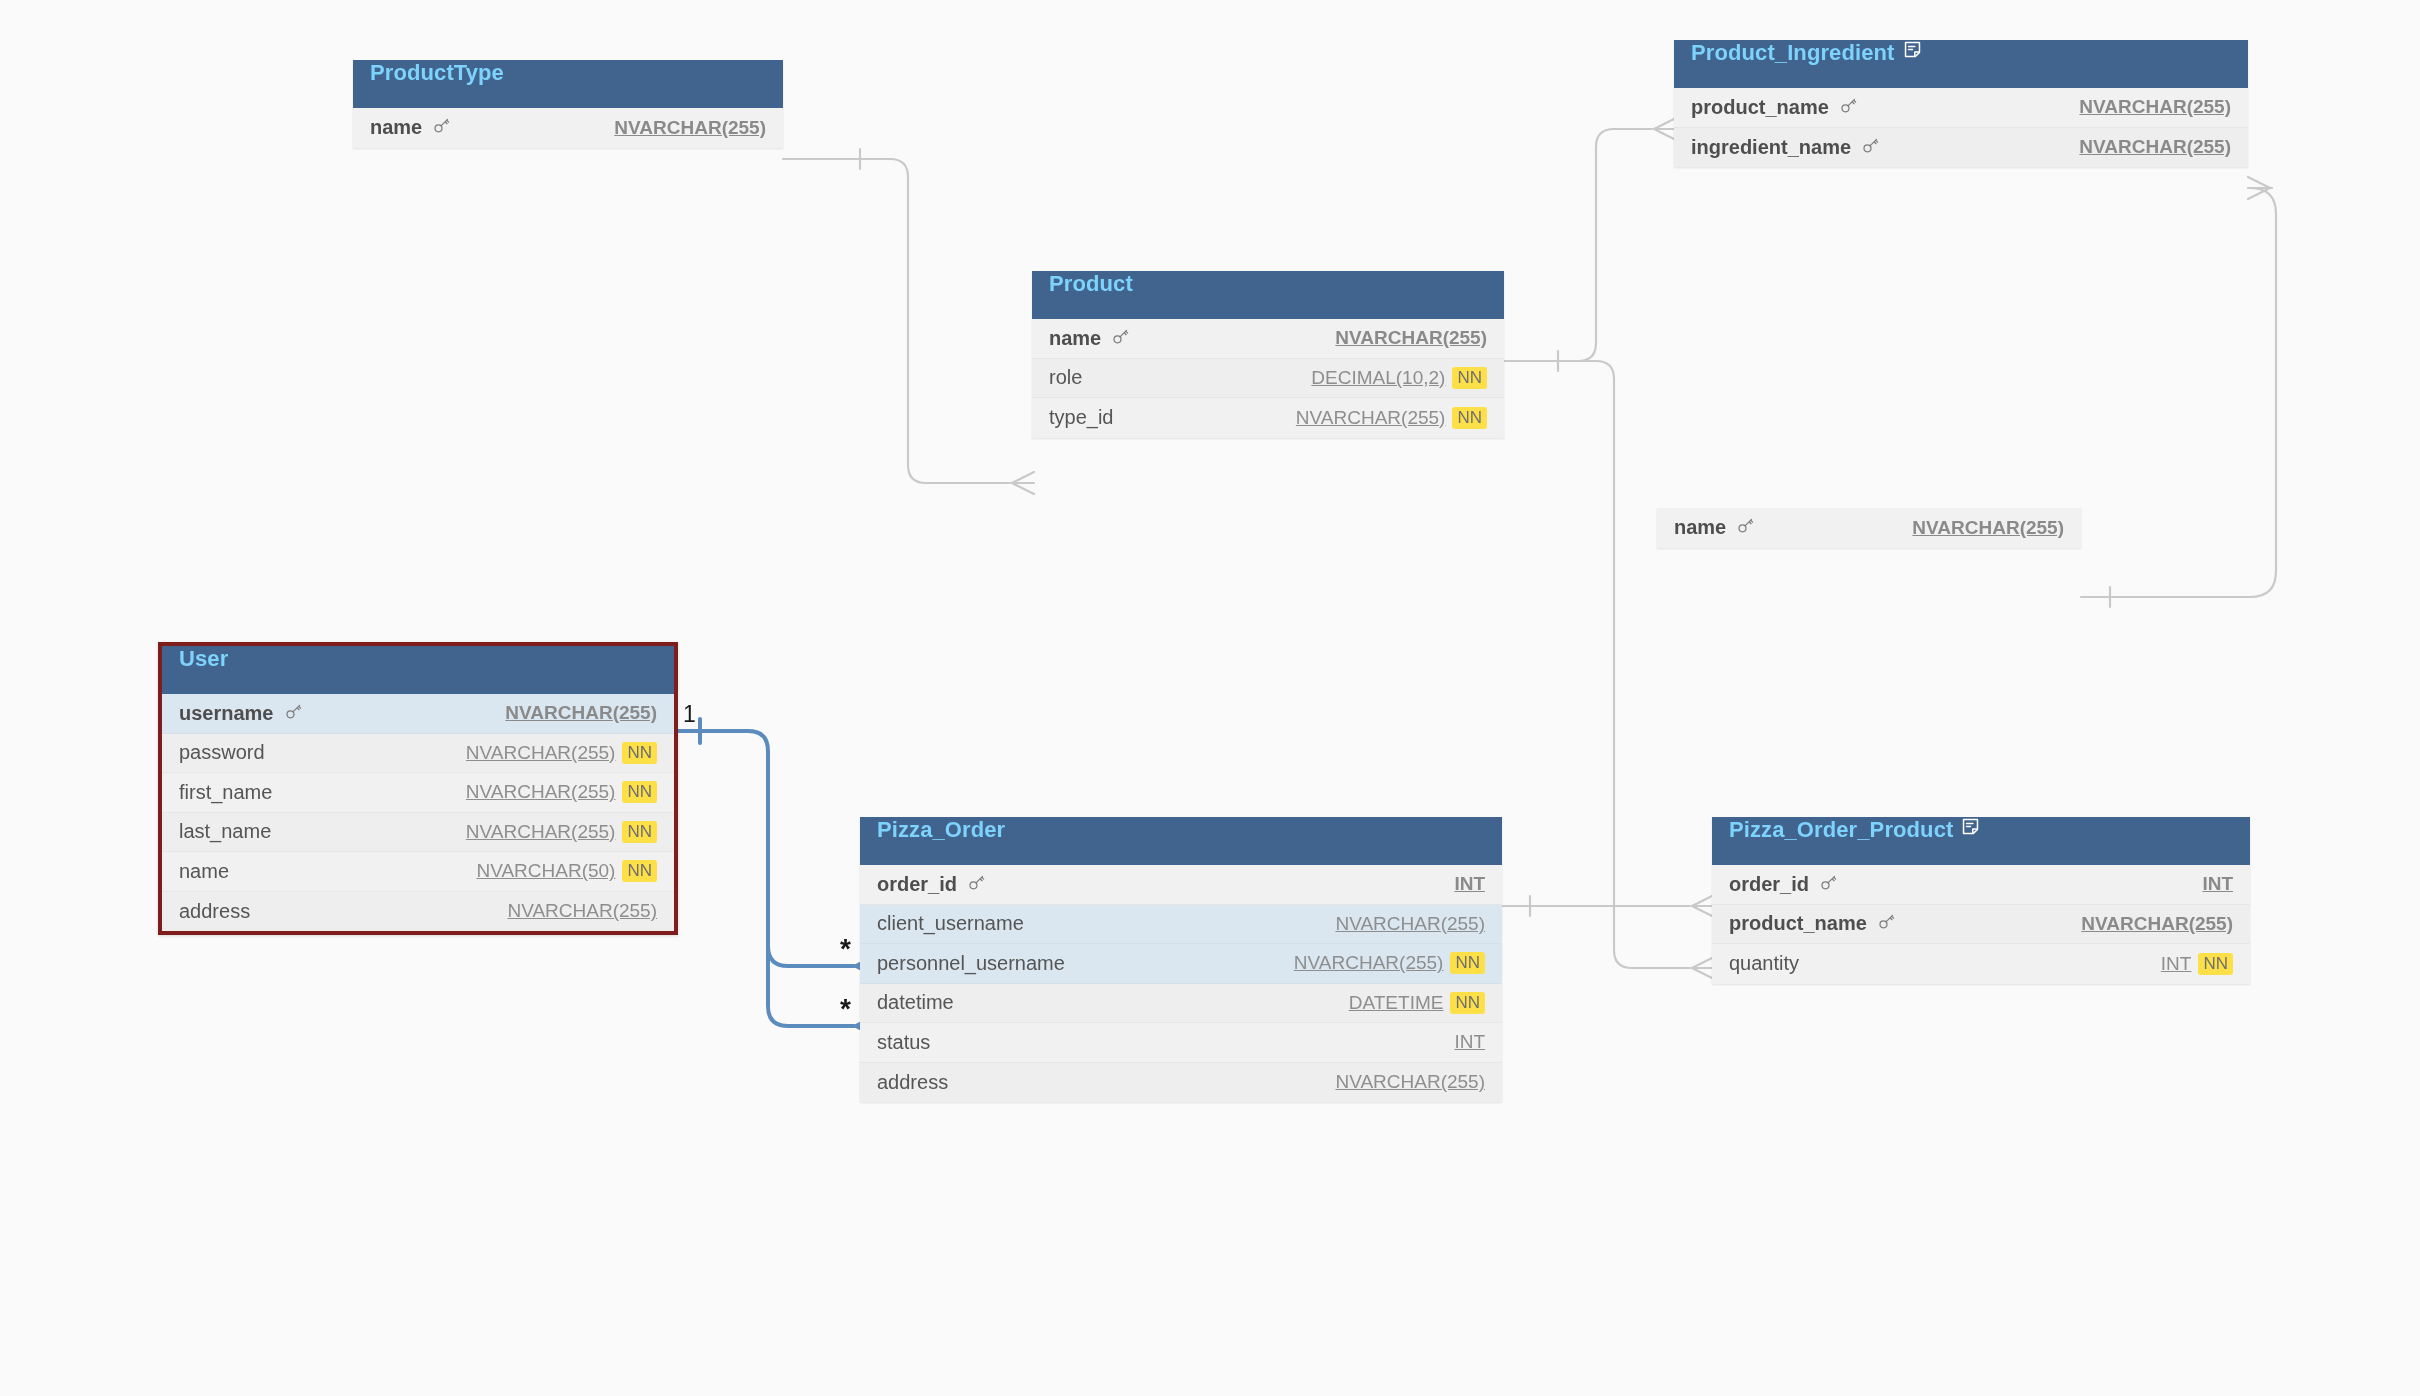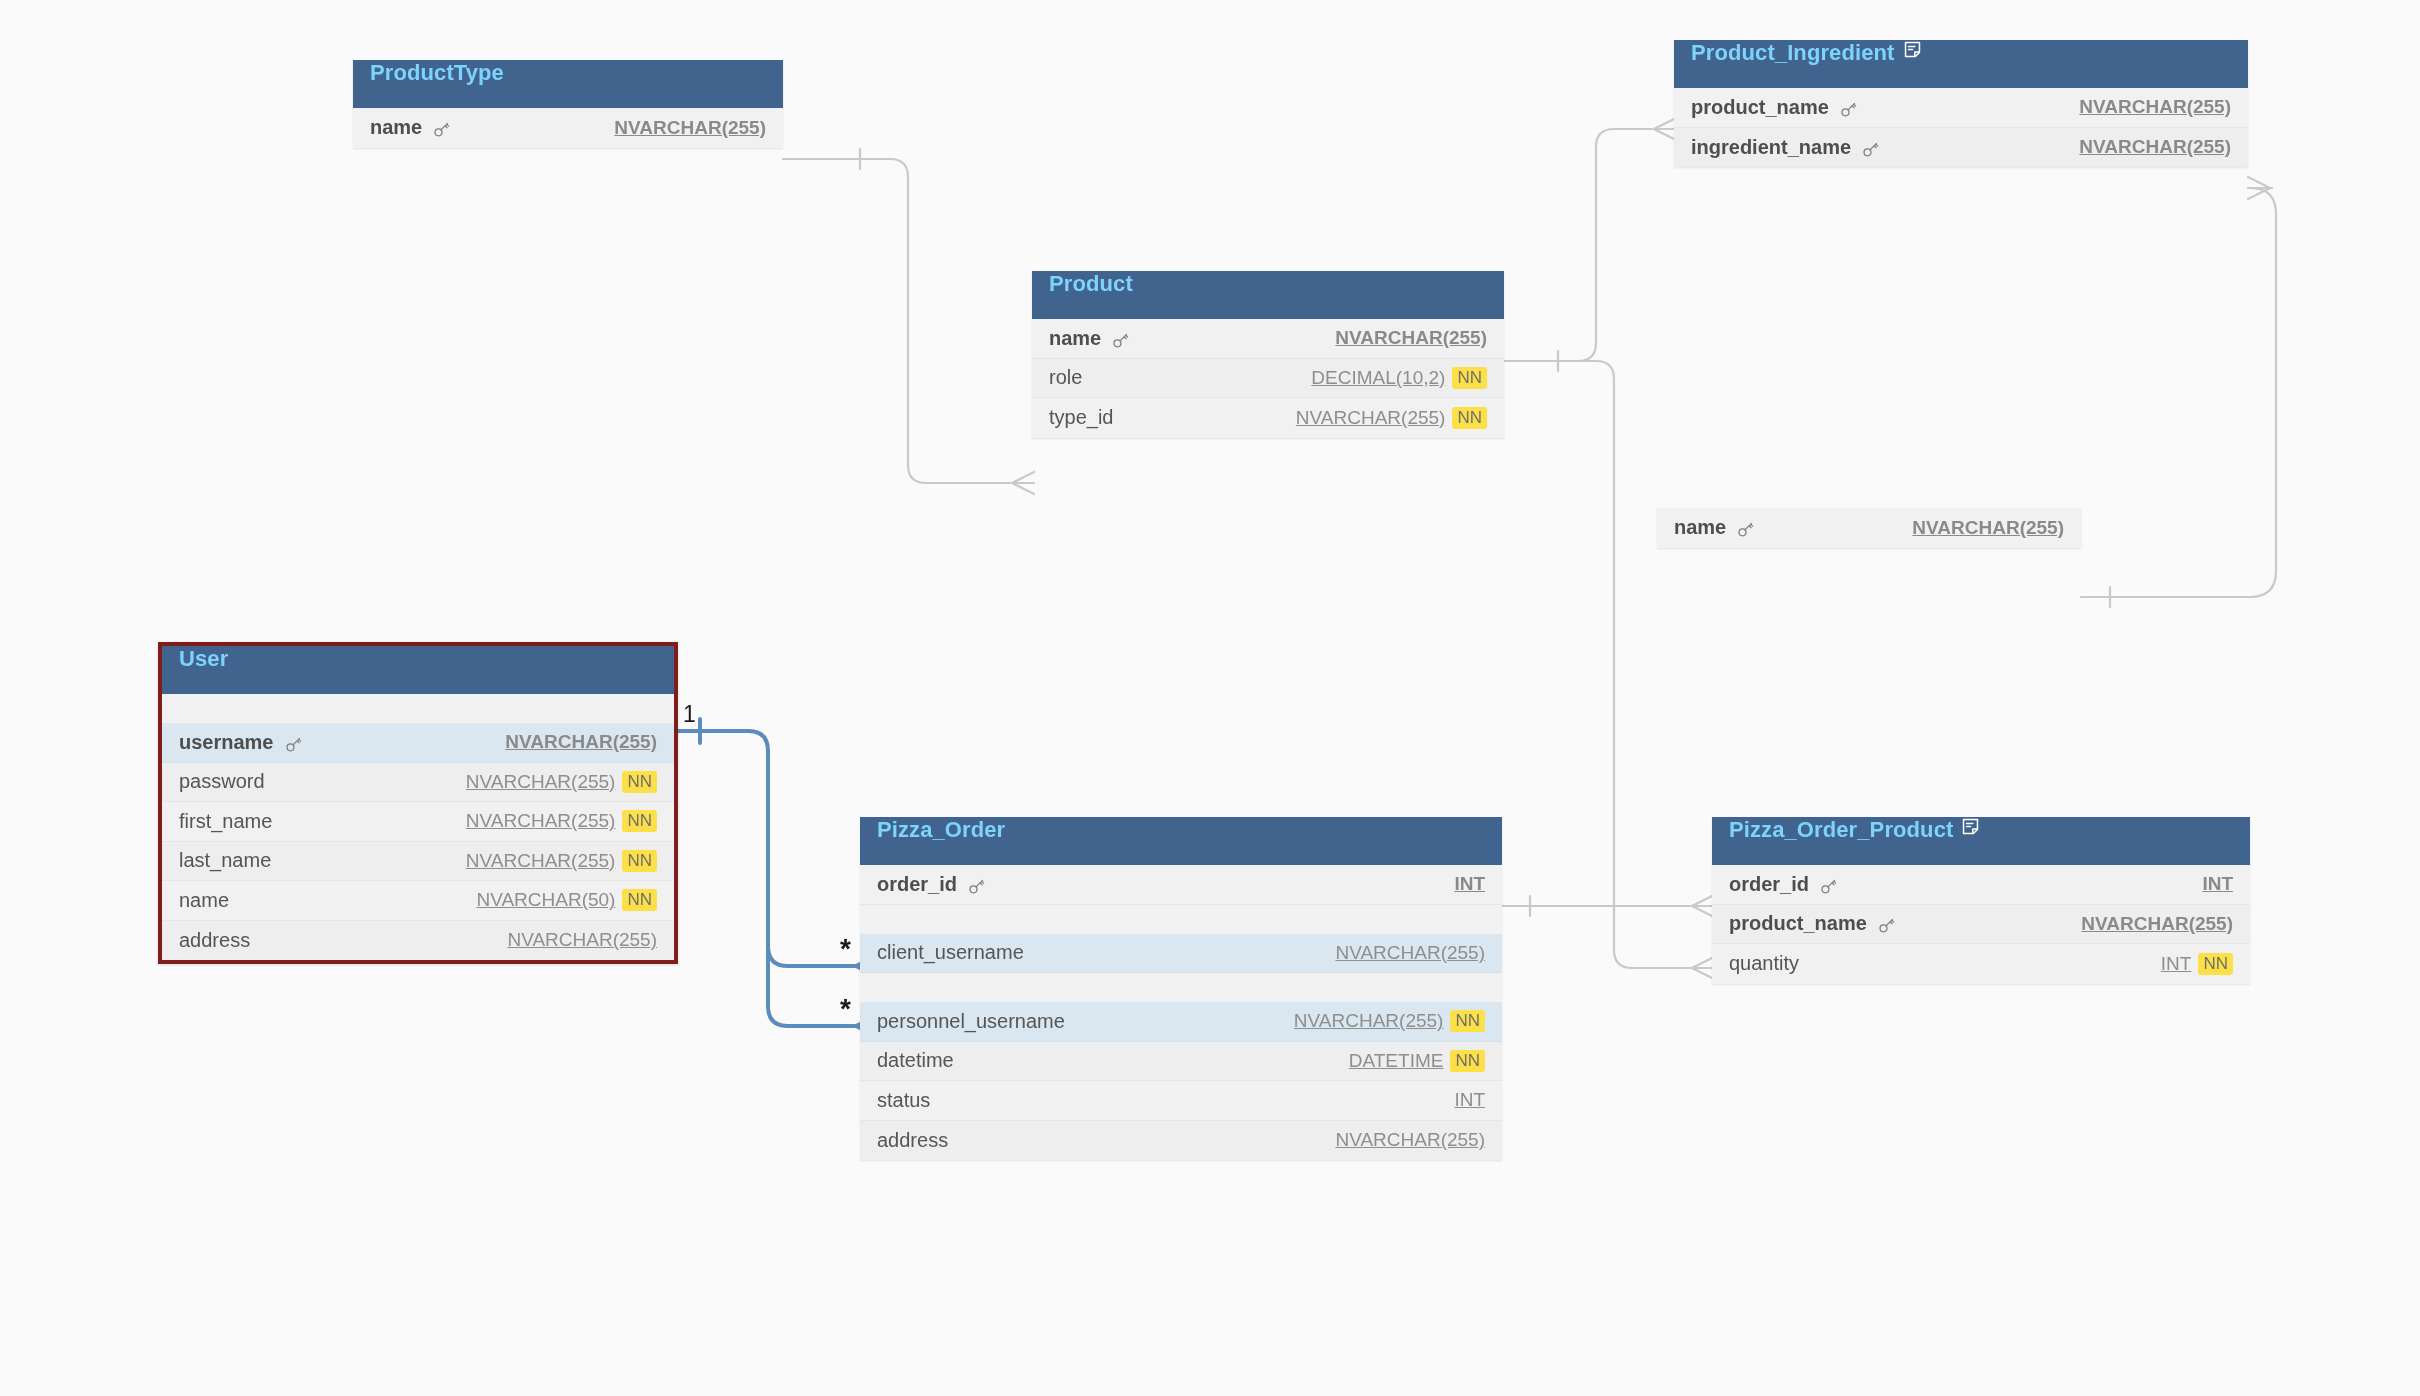--- a/index.html
+++ b/index.html
@@ -53,27 +53,27 @@
     display: flex;
     align-items: center;
     padding: 0 17px;
     box-sizing: border-box;
     position: relative;
     background: #f1f1f1;
     border-bottom: 1px solid #e6e6e6;
   }
   .row:last-child { border-bottom: none; }
   .row.alt { background: #eeeeee; }
-  .row.hl { background: #dae7f1; border-bottom-color: #d2e0ec; margin-top: 29px; }
+  .row.hl { background: #dae7f1; border-bottom-color: #d2e0ec; }
 
   .col-name {
     color: #555555;
     font-size: 20px;
     display: flex;
-    align-items: flex-end;
+    align-items: flex-start;
     gap: 10px;
     white-space: nowrap;
   }
   .col-name.pk { font-weight: bold; color: #4e4e4e; }
 
   .col-right {
     margin-left: auto;
     display: flex;
     align-items: center;
     gap: 7px;

